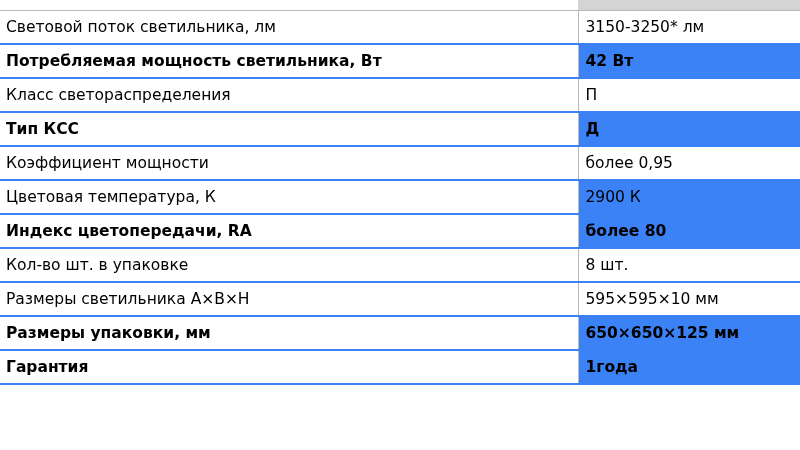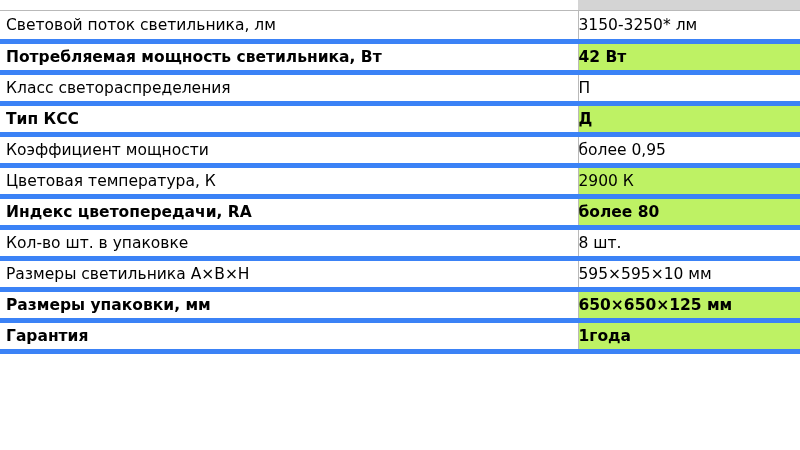--- a/index.html
+++ b/index.html
@@ -32,40 +32,40 @@
   }
   .spec-table tr.header-row td.h-name {
     background: #ffffff;
   }
   .spec-table tr.header-row td.h-value {
     background: #d4d4d4;
   }
 
   .spec-table td {
     border-top: 1px solid #b9b9b9;
-    border-bottom: 5px solid #3b82f6;
-    padding: 0;
+    border-bottom: 2px solid #3b82f6;
+    padding: 7px;
     vertical-align: middle;
     height: 31px;
     box-sizing: border-box;
   }
   .spec-table td.name {
     padding-left: 6px;
     font-size: 15.5px;
     text-align: left;
     border-right: 1px solid #b9b9b9;
     background: #ffffff;
   }
   .spec-table td.value {
     text-align: left;
     font-size: 15.5px;
     background: #ffffff;
   }
   tr.shaded td.value {
-    background: #bef264;
+    background: #3b82f6;
     margin-top: 36px;
   }
   tr.bold td.name,
   tr.bold td.value {
     font-weight: bold;
   }
   .sup {
     font-size: 10px;
     vertical-align: super;
     line-height: 0;

